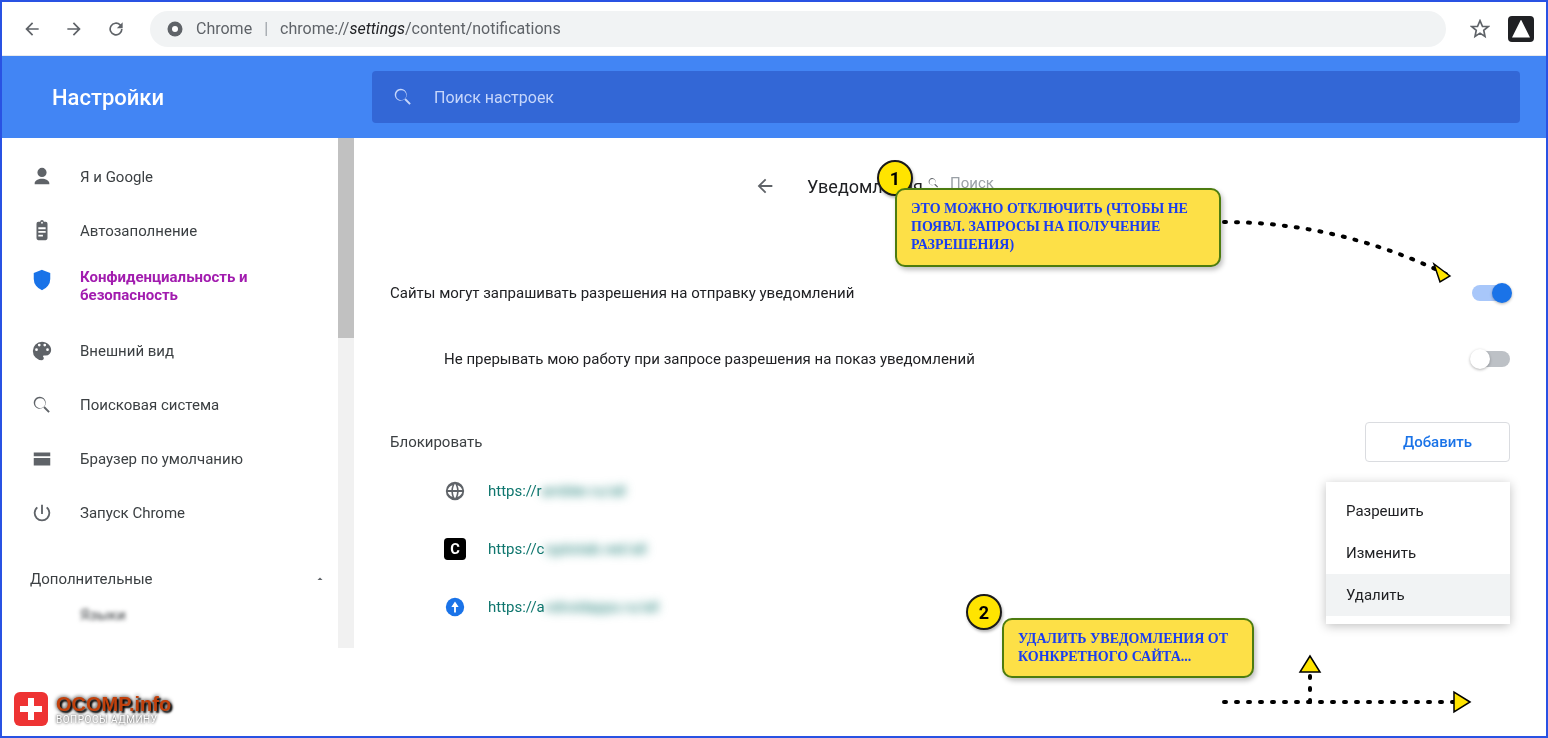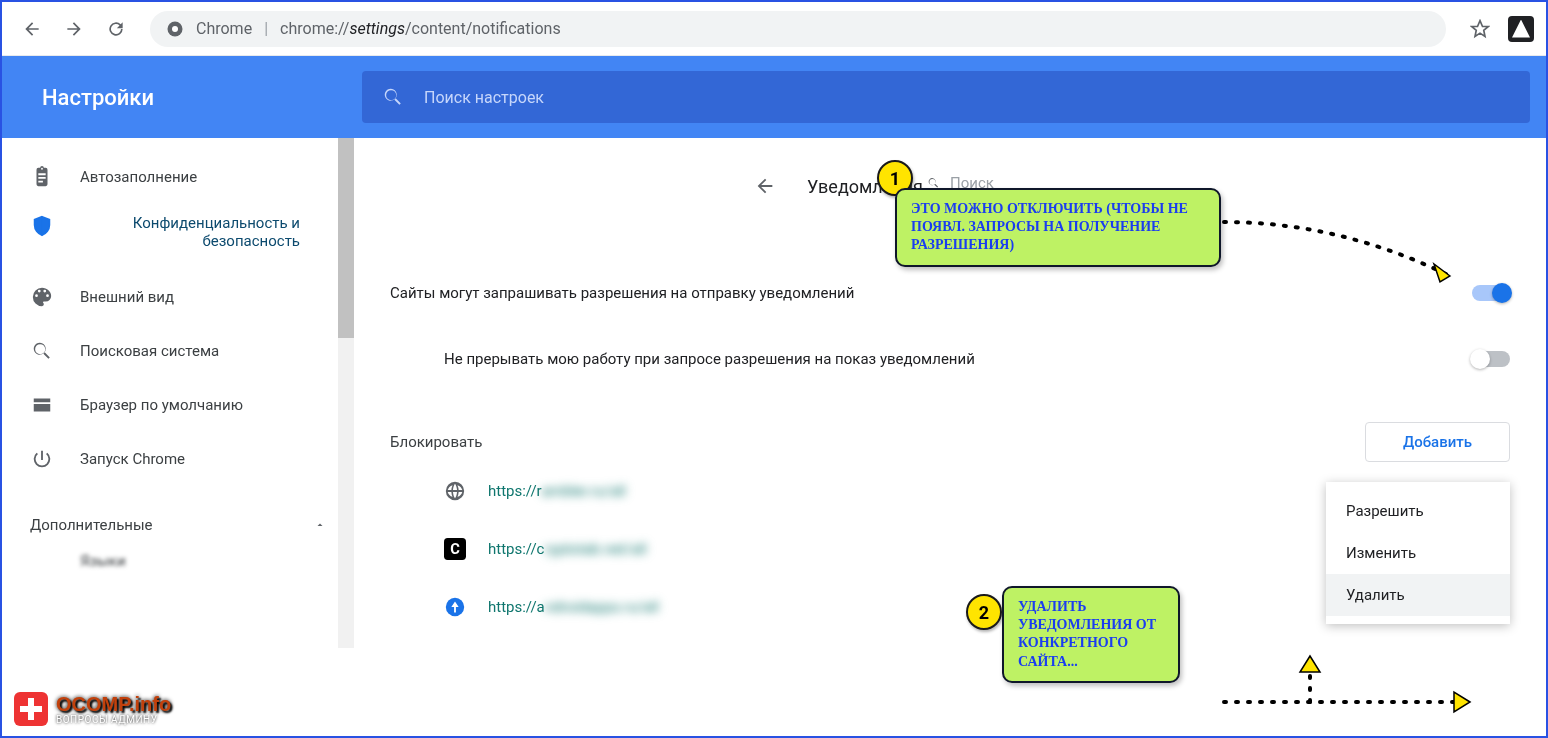--- a/index.html
+++ b/index.html
@@ -11,32 +11,32 @@
   .nav-btn svg { width: 20px; height: 20px; fill: currentColor; }
   .omnibox { flex: 1; height: 36px; display: flex; align-items: center; background: #f1f3f4; border-radius: 18px; padding: 0 16px; margin: 0 10px; color: #5f6368; font-size: 16px; gap: 12px; }
   .omnibox .chrome-logo { width: 18px; height: 18px; }
   .omnibox .url-text b { color: #202124; font-weight: 400; font-style: italic; }
   .omnibox .sep { color: #9aa0a6; }
   .star-btn { width: 36px; height: 36px; display:flex; align-items:center; justify-content:center; color:#5f6368; }
   .ext-icon { width: 26px; height: 26px; background: #202124; border-radius: 4px; margin-left:4px; position:relative; }
   .ext-icon::after{ content:""; position:absolute; inset:4px; background:#fff; clip-path: polygon(50% 0,100% 100%,0 100%); }
 
   
-  .settings-header { height: 82px; background: #4285f4; display: flex; align-items: center; padding: 8px; color: #fff; }
+  .settings-header { height: 82px; background: #4285f4; display: flex; align-items: center; padding: 18px; color: #fff; }
   .settings-title { width: 352px; padding-left: 32px; font-size: 22px; font-weight: 500; }
   .search-wrap { flex: 1; height: 52px; background: #3367d6; border-radius: 4px; display:flex; align-items:center; padding: 0 20px; margin-right: 8px; gap: 20px; }
   .search-wrap input { background: none; border: none; outline: none; color: #fff; font-size: 16px; flex:1; }
   .search-wrap input::placeholder { color: #c6d6fb; }
 
   .body-row { display:flex; height: calc(100% - 54px - 82px); }
 
   
   .sidebar { width: 352px; position: relative; padding: 12px 0; }
   .side-item { display:flex; align-items:center; height: 54px; padding: 0 28px; gap: 26px; color: #3c4043; font-size: 15px; cursor:pointer; }
-  .side-item.active { color: #0c4a6e; font-weight: 400; text-align: right; }
+  .side-item.active { color: #a21caf; font-weight: 700; }
   .side-item.active .side-icon svg { fill: #1a73e8; stroke:#1a73e8; }
   .side-item.multiline { height: 66px; align-items: flex-start; padding-top: 10px; }
   .side-icon { width: 24px; height: 24px; display:flex; align-items:center; justify-content:center; }
   .side-icon svg { fill: #5f6368; width: 22px; height: 22px; }
   .side-adv { display:flex; align-items:center; justify-content:space-between; height: 54px; padding: 0 28px; color:#3c4043; font-size:15px; cursor:pointer; margin-top:12px; }
   .side-sub { padding-left: 78px; color:#3c4043; font-size:15px; filter: blur(2px); }
   .scrollbar-track { position:absolute; right:0; top:0; width: 16px; height: 510px; background:#f1f1f1; }
   .scrollbar-thumb { position:absolute; right:0; top:0; width:16px; height: 200px; background:#c1c1c1; }
 
   
@@ -65,21 +65,21 @@
   .site-row { display:flex; align-items:center; gap: 22px; padding: 18px 0 18px 54px; color:#0f766e; font-size:15px; }
   .site-icon { width:22px; height:22px; display:flex; align-items:center; justify-content:center; }
   .blur-url { filter: blur(5px); }
 
   
   .ctx-menu { position:absolute; right: 36px; top: 344px; width: 184px; background:#fff; box-shadow: 0 2px 10px rgba(0,0,0,.25); padding: 8px 0; }
   .ctx-item { padding: 12px 20px; font-size:15px; color:#202124; cursor:pointer; }
   .ctx-item.hover { background:#f1f3f4; }
 
   
-  .callout { position:absolute; background:#bef264; border:2px solid #0f172a; border-radius:10px; padding: 10px 14px; color:#1a3df0; font-weight:700; font-size:14px; font-family: 'Comic Sans MS', cursive; line-height:1.3; text-transform: uppercase; box-shadow: 2px 3px 5px rgba(0,0,0,.25); }
+  .callout { position:absolute; background:#fde047; border:2px solid #4d7c0f; border-radius:10px; padding: 10px 14px; color:#1a3df0; font-weight:700; font-size:14px; font-family: 'Comic Sans MS', cursive; line-height:1.3; text-transform: uppercase; box-shadow: 2px 3px 5px rgba(0,0,0,.25); }
   .badge { position:absolute; width:36px; height:36px; border-radius:50%; background:#ffe400; border:2px solid #1a1a1a; display:flex; align-items:center; justify-content:center; font-weight:700; font-size:18px; color:#000; box-shadow: 1px 2px 3px rgba(0,0,0,.3); }
 
   
   .arrow { position:absolute; pointer-events:none; }
   .arrow-head { fill:#ffe400; stroke:#000; stroke-width:1.5; }
   .dots { stroke:#000; stroke-width:4; stroke-dasharray: 2 10; stroke-linecap:round; fill:none; }
 
   
   .watermark { position:absolute; left: 12px; bottom: 10px; display:flex; align-items:center; gap:8px; }
   .wm-plus { width:34px; height:34px; background:#e33; border-radius:6px; position:relative; }
@@ -131,20 +131,28 @@
     <svg width="22" height="22" viewBox="0 0 24 24" fill="#c6d6fb">
         <path d="M15.5 14h-.79l-.28-.27a6.5 6.5 0 1 0-.7.7l.27.28v.79l5 5L20.49 19zM10 15.5A5.5 5.5 0 1 1 15.5 10 5.5 5.5 0 0 1 10 15.5z"></path>
       </svg>
     <input placeholder="Поиск настроек" style="">
   </div>
 </div>
 
 <div class="body-row">
 
   <div class="sidebar">
+    <div class="side-item">
+      <span class="side-icon">
+          <svg viewBox="0 0 24 24">
+            <path d="M12 12a5 5 0 1 0-5-5 5 5 0 0 0 5 5zm0 2c-4 0-8 2-8 5v1h16v-1c0-3-4-5-8-5z"></path>
+          </svg>
+        </span>
+      <span>Я и Google</span>
+    </div>
     <div class="side-item">
       <span class="side-icon">
           <svg viewBox="0 0 24 24">
             <path d="M16 2h-2a2 2 0 0 0-4 0H8a2 2 0 0 0-2 2v16a2 2 0 0 0 2 2h8a2 2 0 0 0 2-2V4a2 2 0 0 0-2-2zm-4 0a1 1 0 1 1-1 1 1 1 0 0 1 1-1zM8 8h8v2H8zm0 4h8v2H8zm0 4h5v2H8z"></path>
           </svg>
         </span>
       <span>Автозаполнение</span>
     </div>
     <div class="side-item active multiline">
       <span class="side-icon">
@@ -262,21 +270,21 @@
       <div class="ctx-item">Изменить</div>
       <div class="ctx-item hover">Удалить</div>
     </div>
   </div>
 </div>
 
 <div class="badge" style="left:875px; top:158px">1</div>
 <div class="callout" style="left:893px; top:186px; width:326px">ЭТО МОЖНО ОТКЛЮЧИТЬ (ЧТОБЫ НЕ ПОЯВЛ. ЗАПРОСЫ НА ПОЛУЧЕНИЕ РАЗРЕШЕНИЯ)</div>
 
 <div class="badge" style="left:964px; top:592px">2</div>
-<div class="callout" style="left:1000px; top:584px; width:178px">УДАЛИТЬ УВЕДОМЛЕНИЯ ОТ КОНКРЕТНОГО САЙТА...</div>
+<div class="callout" style="left:1000px; top:616px; width:252px">УДАЛИТЬ УВЕДОМЛЕНИЯ ОТ КОНКРЕТНОГО САЙТА...</div>
 
 <svg class="arrow" style="left:1218px; top:210px" width="260" height="90">
   <path class="dots" d="M4 10 Q 120 10 230 64"></path>
   <polygon class="arrow-head" points="230,64 214,52 220,70"></polygon>
 </svg>
 <svg class="arrow" style="left:1218px; top:640px" width="300" height="80">
   <path class="dots" d="M4 60 L 250 60"></path>
   <polygon class="arrow-head" points="250,60 234,50 234,70"></polygon>
   <path class="dots" d="M90 60 L 90 14"></path>
   <polygon class="arrow-head" points="90,14 80,30 100,30"></polygon>

